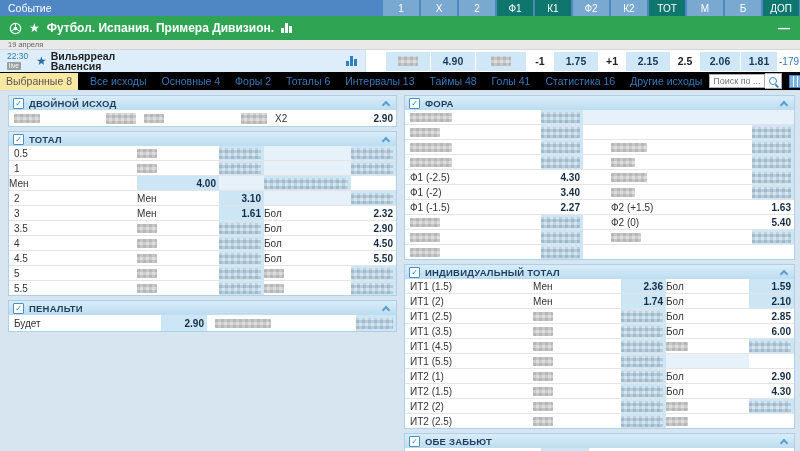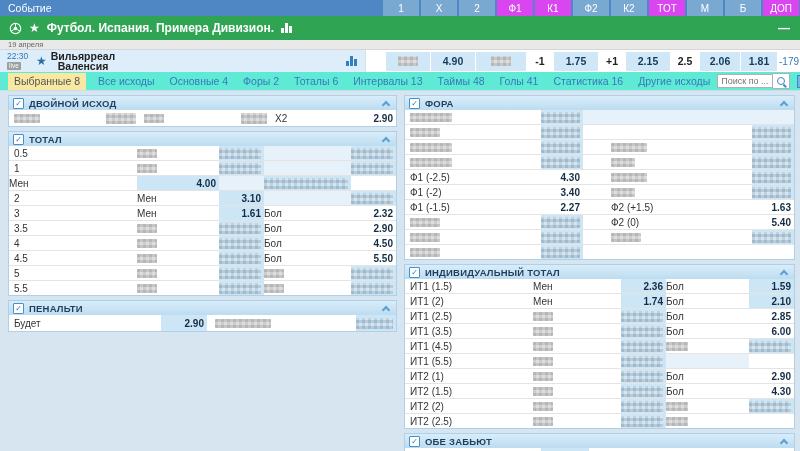--- a/index.html
+++ b/index.html
@@ -5,50 +5,50 @@
   html,body{margin:0;padding:0;background:#cfd8e0;}
   .page{width:800px;height:451px;overflow:hidden;position:relative;background:#d7e5f1;
         font-family:"Liberation Sans","DejaVu Sans",sans-serif;-webkit-font-smoothing:antialiased;}
   
   .topbar{height:16px;background:#4e87c4;display:flex;align-items:center;color:#fff;}
   .topbar-title{font-size:10.5px;padding-left:8px;flex:1;}
   .topbar-cols{display:flex;gap:2px;padding-right:1px;}
   .tcol{width:36px;height:16px;display:flex;align-items:center;justify-content:center;
         font-size:10px;color:#fff;cursor:pointer;}
   .tcol.light{background:#79a9d1;}
-  .tcol.bright{background:#d946ef;}
+  .tcol.bright{background:#0f766e;}
   
   .leaguebar{height:24px;background:#2fa553;display:flex;align-items:center;gap:7px;padding:0 10px 0 9px;color:#fff;}
   .lg-title{font-size:12px;font-weight:bold;}
   .bars{display:flex;align-items:flex-end;gap:1px;height:10px;}
   .bars i{display:block;width:3px;background:#fff;}
   .bars i:nth-child(1){height:5px}.bars i:nth-child(2){height:10px}.bars i:nth-child(3){height:7px}
   .bars.blue i{background:#2f7fc1;}
   .lg-min{margin-left:auto;font-weight:bold;font-size:12px;cursor:pointer;}
   
   .datebar{height:9px;background:#e9e9e9;border-bottom:1px solid #d5d5d5;display:flex;align-items:center;}
   .datebar span{font-size:7.5px;line-height:9px;color:#666;padding-left:8px;}
   
-  .matchrow{height:22px;display:flex;background:#fff;text-align:center;}
+  .matchrow{height:22px;display:flex;background:#fff;}
   .m-left{width:383px;background:#ddeefa;display:flex;align-items:center;border-right:1px solid #cfe2f0;}
   .m-time{width:27px;margin-left:7px;display:flex;flex-direction:column;align-items:flex-start;}
   .m-time .t{font-size:8.5px;color:#3577b5;line-height:9px;}
   .badge-live{background:#99a09e;color:#fff;font-size:6.5px;line-height:8px;padding:0 2px;border-radius:1px;margin-top:1px;}
   .m-star{color:#2e6da4;font-size:12px;margin:0 4px 0 2px;cursor:pointer;}
   .m-teams div{font-size:10.5px;font-weight:bold;color:#222;line-height:10px;}
   .m-left .spacer{flex:1;}
   .m-left .bars{margin-right:8px;}
   .m-quotes{width:417px;display:flex;align-items:center;gap:1px;padding-left:20px;}
   .q{height:19px;display:flex;align-items:center;justify-content:center;font-size:10.5px;}
   .q.box{background:#cfe7f7;color:#173a5a;font-weight:bold;cursor:pointer;}
   .q.plain{color:#222;font-weight:bold;}
   .q.plain-blue{color:#3677b8;font-size:10px;}
   .q .mosq{width:20px;height:10px;}
   
-  .tabsrow{height:18px;background:#5eead4;border-bottom:1px solid #c8dcec;display:flex;align-items:center;padding-left:8px;}
+  .tabsrow{height:18px;background:#000000;border-bottom:1px solid #c8dcec;display:flex;align-items:center;padding-left:0;}
   .tab{font-size:10.5px;color:#3879ba;margin-right:15px;white-space:nowrap;cursor:pointer;line-height:17px;}
   .tab.active{background:#f8e8a2;color:#555;padding:0 6px;margin-right:12px;}
   .tabs-right{margin-left:auto;display:flex;align-items:center;gap:7px;padding-right:6px;}
   .other-link{font-size:10.5px;color:#3879ba;cursor:pointer;white-space:nowrap;}
   .searchwrap{display:flex;align-items:center;}
   .searchwrap input{width:48px;height:12px;font-size:9px;border:1px solid #b0b0b0;padding:0 3px;color:#666;outline:none;font-family:inherit;}
   .search-btn{width:16px;height:14px;border:1px solid #b0b0b0;border-left:none;background:#fff;display:flex;align-items:center;justify-content:center;cursor:pointer;}
   .mag{width:6px;height:6px;border:1.5px solid #3c87c6;border-radius:50%;position:relative;}
   .mag::after{content:"";position:absolute;width:4px;height:1.5px;background:#3c87c6;transform:rotate(45deg);right:-3px;bottom:-2px;}
   .ic-cols{width:12px;height:11px;border:1px solid #3c87c6;background:repeating-linear-gradient(90deg,#7fb2dc 0 3px,#fff 3px 4px);cursor:pointer;}

